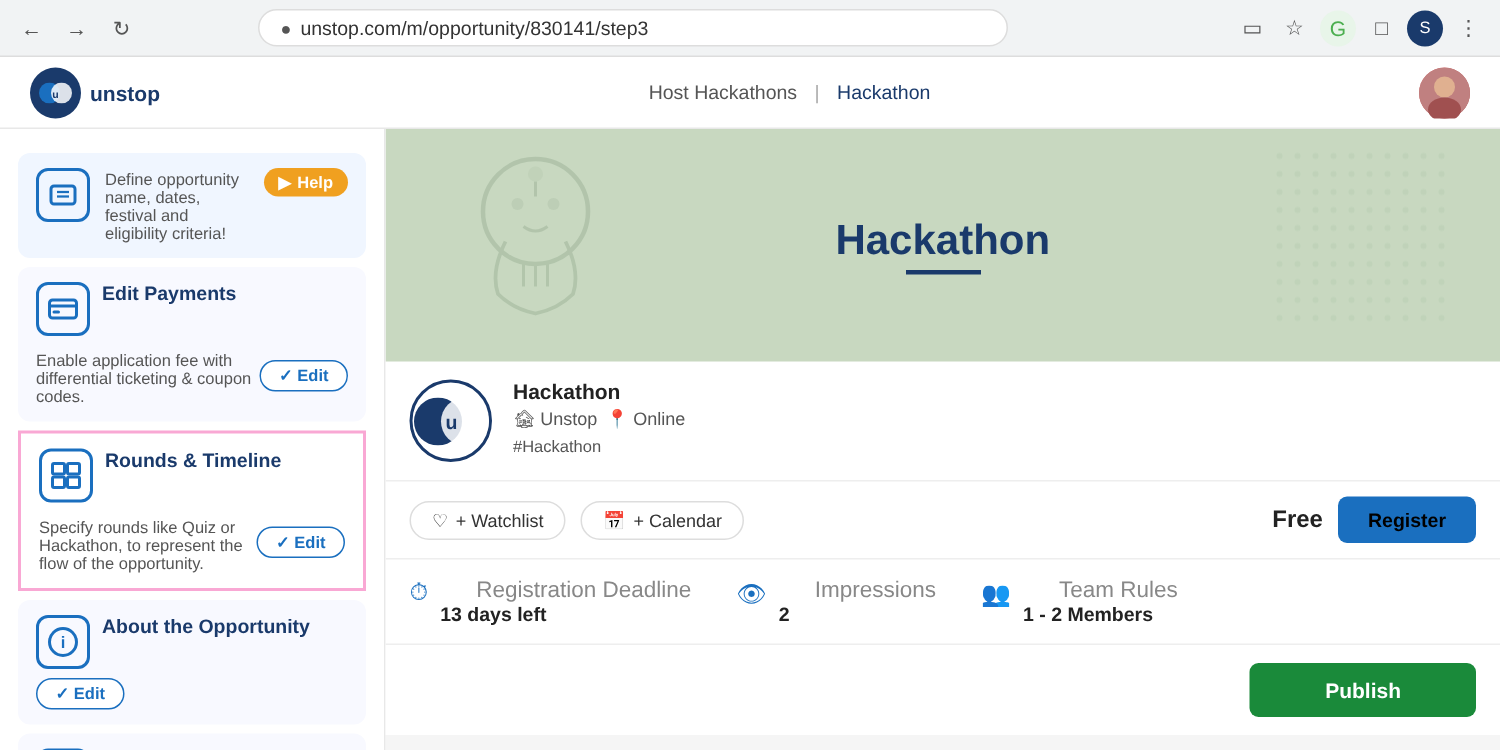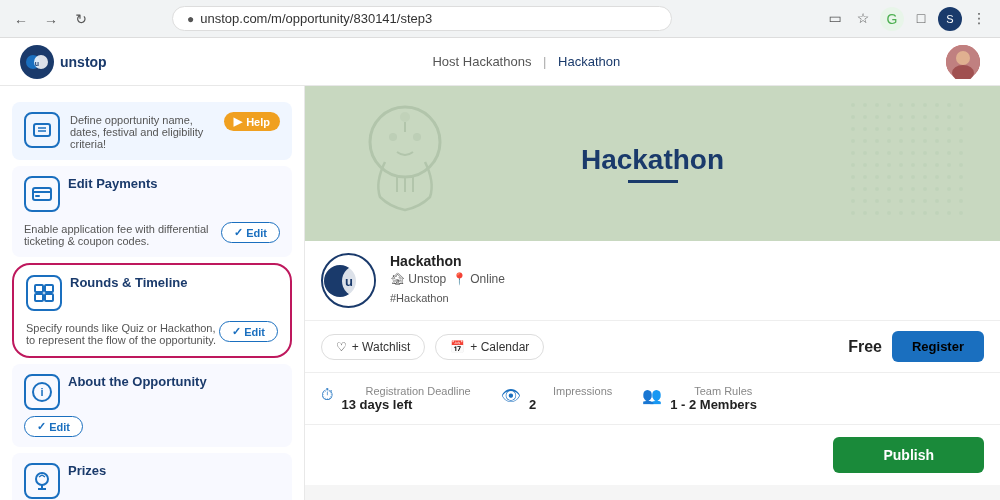--- a/index.html
+++ b/index.html
@@ -81,21 +81,21 @@
 
     
     .content-area {
       display: flex;
       flex: 1;
       overflow: hidden;
     }
 
     
     .sidebar {
-      width: 305px;
+      width: 257px;
       background: white;
       border-right: 1px solid #e8e8e8;
       overflow-y: auto;
       flex-shrink: 0;
       padding: 10px 0;
     }
 
     .sidebar-top-card {
       margin: 6px 12px;
       background: #f0f6ff;
@@ -145,22 +145,22 @@
       cursor: pointer; white-space: nowrap; display: flex; align-items: center; gap: 3px;
     }
     .sidebar-item-footer {
       display: flex; justify-content: space-between; align-items: center; margin-top: 6px;
     }
 
     
     .sidebar-item-highlighted {
       margin: 6px 12px;
       background: white;
-      border: 2px solid #be185d;
-      border-radius: 18px;
+      border: 2px solid #f9a8d4;
+      border-radius: 0;
       padding: 10px 12px;
       position: relative;
     }
 
     
     .main-content {
       flex: 1;
       overflow-y: auto;
       background: #f5f5f5;
     }
@@ -260,21 +260,21 @@
 
     
     .stats-row {
       padding: 12px 16px;
       display: flex;
       gap: 30px;
       border-bottom: 1px solid #eee;
     }
     .stat-item { display: flex; align-items: flex-start; gap: 8px; }
     .stat-icon { color: #1a6fbf; font-size: 16px; margin-top: 1px; }
-    .stat-label { font-size: 11px; color: #888; padding-left: 24px; }
+    .stat-label { font-size: 15px; color: #888; padding-left: 24px; }
     .stat-value { font-size: 13px; font-weight: 600; color: #222; }
 
     
     .publish-bar {
       padding: 12px 16px;
       display: flex;
       justify-content: flex-end;
       background: white;
     }
     .publish-btn {

